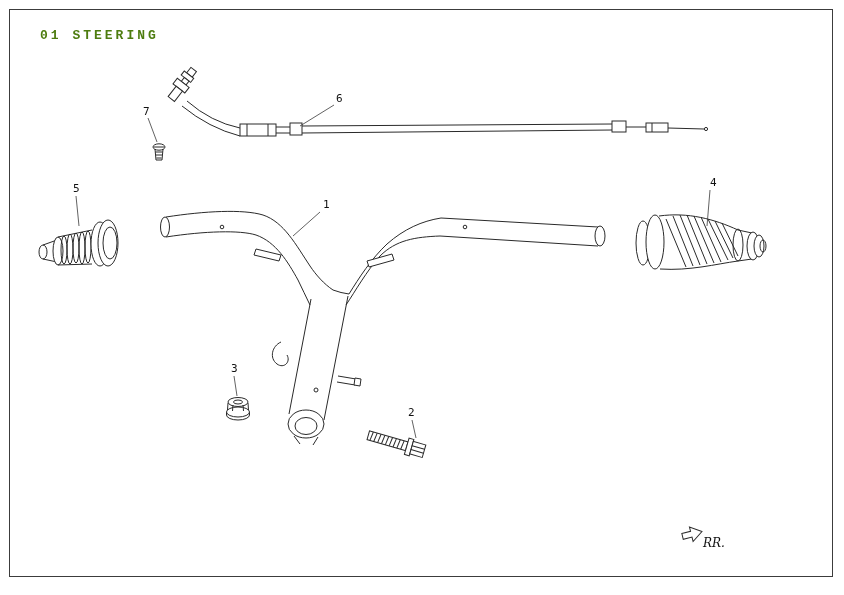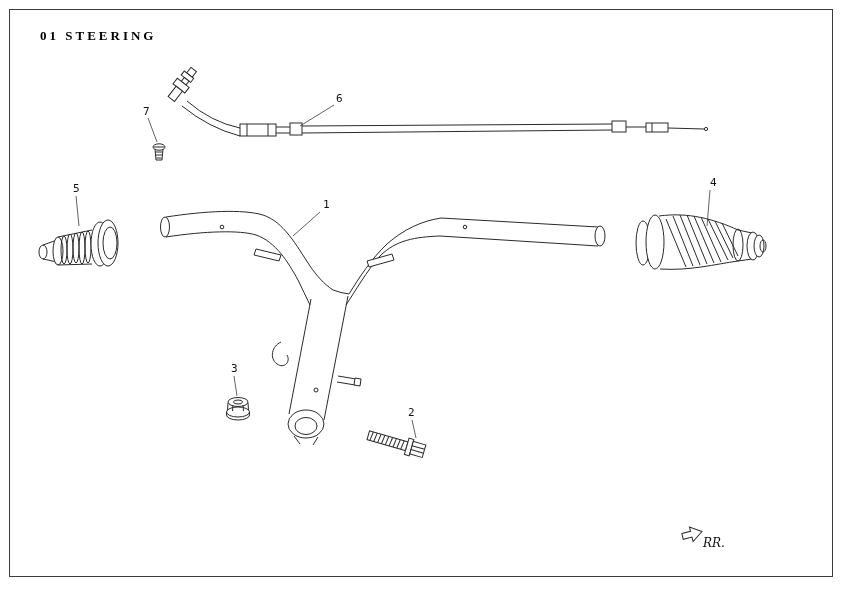--- a/index.html
+++ b/index.html
@@ -6,21 +6,21 @@
   body{
     width:844px;height:595px;background:#ffffff;position:relative;overflow:hidden;
     font-family:"DejaVu Sans Mono", monospace;
   }
   .frame{
     position:absolute;left:9px;top:9px;width:824px;height:568px;
     border:1px solid #3c3c3c;box-sizing:border-box;
   }
   .title{
     position:absolute;left:40px;top:28px;font-size:13px;letter-spacing:3px;
-    color:#000000;font-family:Liberation Serif, serif;font-weight:bold;
+    color:#4d7c0f;font-family:Liberation Mono, monospace;font-weight:bold;
   }
   svg{position:absolute;left:0;top:0;}
   .ln{stroke:#2a2a2a;fill:none;stroke-width:1;}
   .lnw{stroke:#2a2a2a;fill:#ffffff;stroke-width:1;}
   .leader{stroke:#3a3a3a;stroke-width:0.8;fill:none;}
   .plabel{font-family:"DejaVu Sans Mono", monospace;font-size:11px;fill:#111;stroke:none;}
   .rrtext{font-family:"DejaVu Serif", serif;font-style:italic;font-size:12px;fill:#111;stroke:none;}
 </style>
 </head>
 <body>

